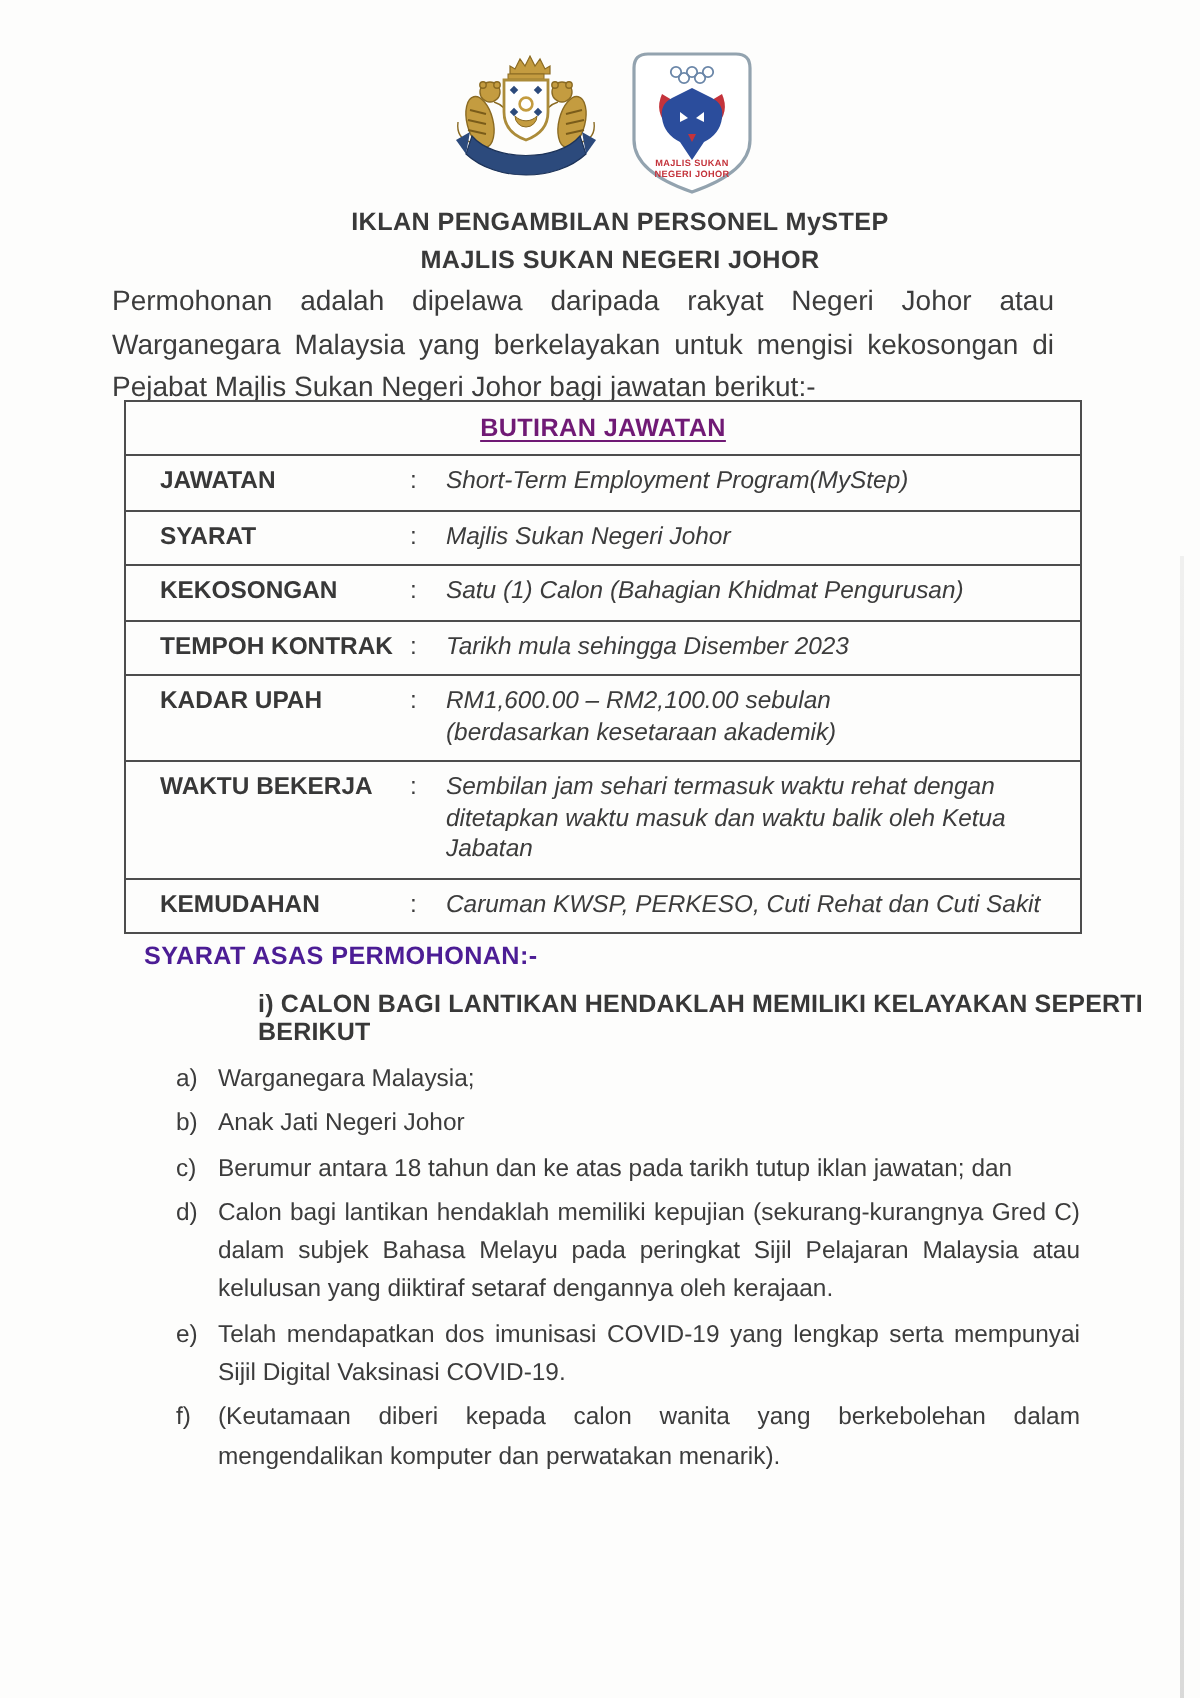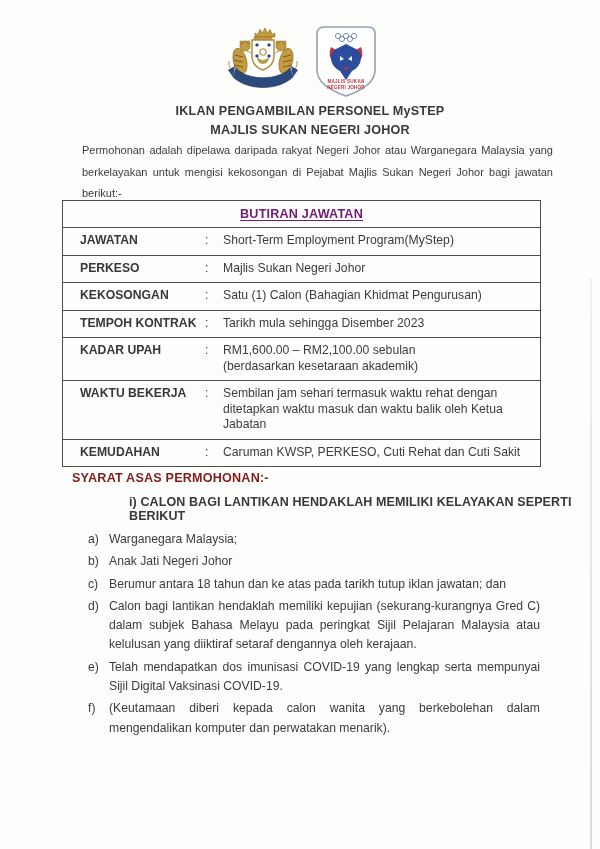--- a/index.html
+++ b/index.html
@@ -18,22 +18,22 @@
 
   
   .titles {
     position:absolute; top:102px; left:0; width:620px;
     text-align:center; font-weight:bold; font-size:12.6px;
     line-height:19px; color:#393939; letter-spacing:0.2px;
   }
 
   
   .intro {
-    position:absolute; top:140px; left:82px; width:471px;
-    font-size:11px; line-height:21.6px; text-align:justify;
+    position:absolute; top:140px; left:56px; width:471px;
+    font-size:14px; line-height:21.6px; text-align:justify;
   }
 
   
   .jtable {
     position:absolute; top:200px; left:62px; width:477px;
     border:1.4px solid #4d4d4d; background:transparent;
   }
   .jt-header {
     text-align:center; font-weight:bold; font-size:12.6px;
     padding:6px 0 6px 0; letter-spacing:0.2px;
@@ -41,26 +41,26 @@
     color:#701a75;
   }
   .jt-row {
     display:grid; grid-template-columns:133px 27px 1fr;
     border-top:1.3px solid #4d4d4d;
     padding:5px 0 6px 0;
     font-size:12.2px; line-height:15.5px;
   }
   .jt-label { padding-left:17px; font-weight:bold; white-space:nowrap; color:#383838; }
   .jt-colon { text-align:left; padding-left:9px; }
-  .jt-value { white-space:pre-line; padding-right:8px; }
+  .jt-value { white-space:pre-line; padding-right:8px;font-style:italic; }
 
   
   .req-heading {
     position:absolute; top:471px; left:72px;
-    font-weight:bold; font-size:12.6px; color:#7f1d1d; letter-spacing:0.2px;
+    font-weight:bold; font-size:12.6px; color:#4c1d95; letter-spacing:0.2px;
   }
   .req-subheading {
     position:absolute; top:495px; left:89px;
     font-weight:bold; font-size:12.5px; color:#383838; letter-spacing:0.1px;margin-left:40px;
   }
   .req-list {
     position:absolute; top:530px; left:88px; width:452px;
     font-size:12.2px;
   }
   .req-item { display:flex; margin-bottom:3px; line-height:19.3px; }
@@ -153,21 +153,21 @@
 
   <div class="jtable">
     <div class="jt-header">BUTIRAN JAWATAN</div>
 
     <div class="jt-row">
       <div class="jt-label">JAWATAN</div>
       <div class="jt-colon">:</div>
       <div class="jt-value">Short-Term Employment Program(MyStep)</div>
     </div>
     <div class="jt-row">
-      <div class="jt-label">PERKESO</div>
+      <div class="jt-label">SYARAT</div>
       <div class="jt-colon">:</div>
       <div class="jt-value">Majlis Sukan Negeri Johor</div>
     </div>
     <div class="jt-row">
       <div class="jt-label">KEKOSONGAN</div>
       <div class="jt-colon">:</div>
       <div class="jt-value">Satu (1) Calon (Bahagian Khidmat Pengurusan)</div>
     </div>
     <div class="jt-row">
       <div class="jt-label">TEMPOH KONTRAK</div>

